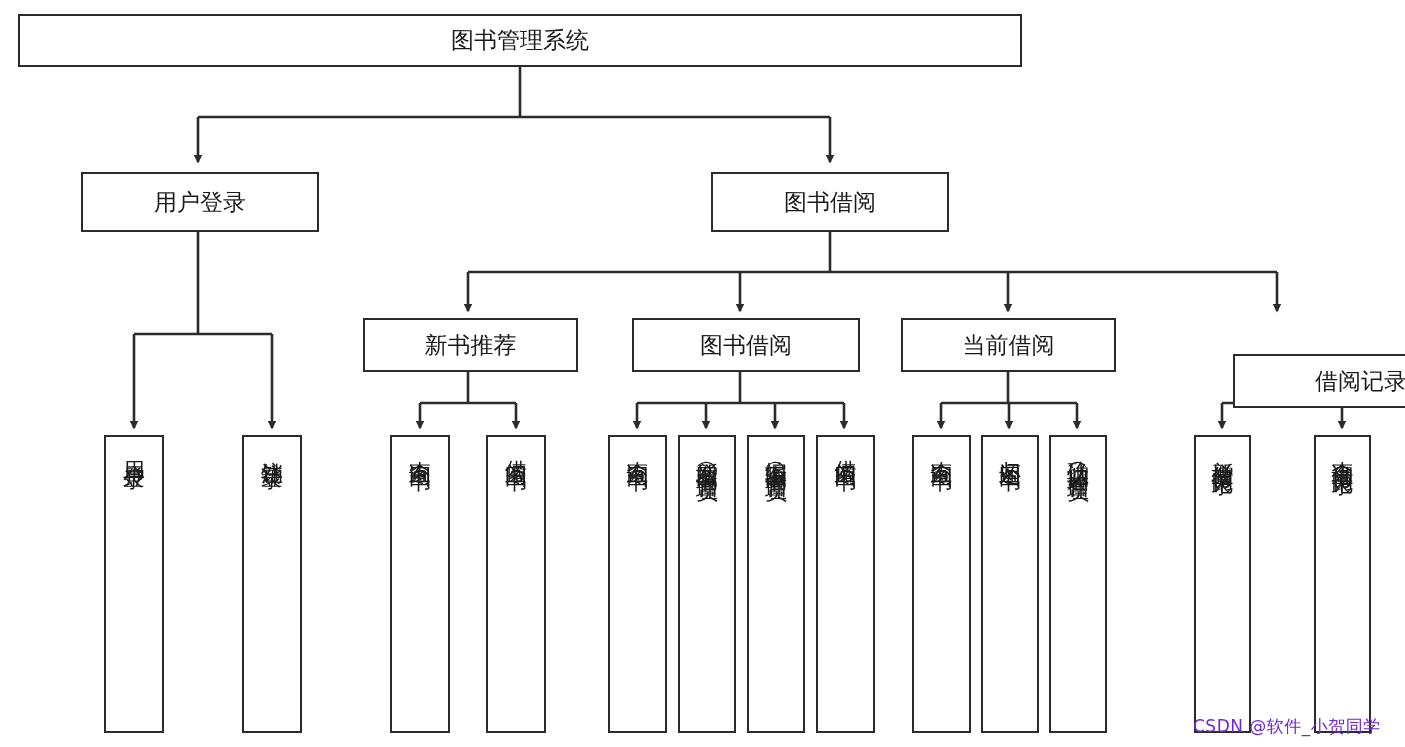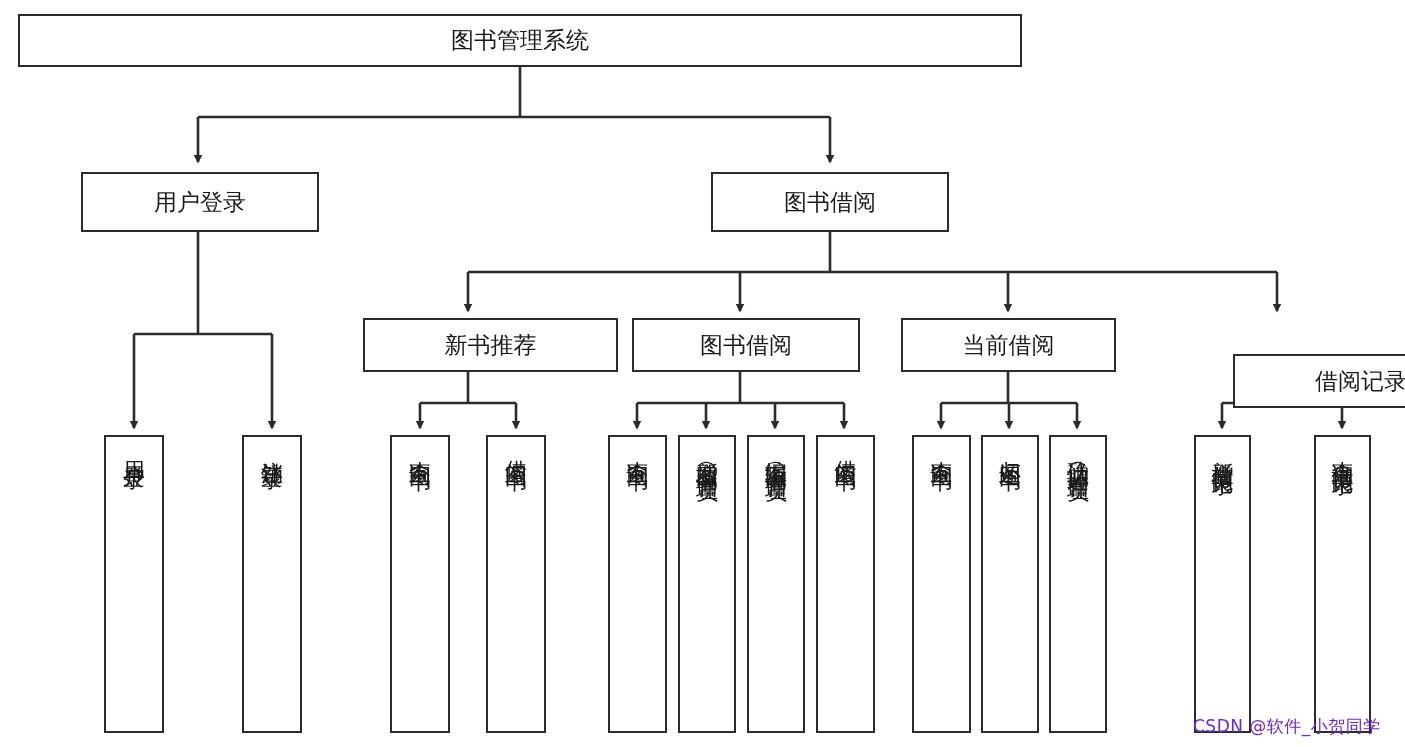--- a/index.html
+++ b/index.html
@@ -131,21 +131,21 @@
   </div>
 
   <div class="node horizontal" style="left:81px; top:172px; width:238px; height:60px;">
     <span class="node-label">用户登录</span>
   </div>
 
   <div class="node horizontal" style="left:711px; top:172px; width:238px; height:60px;">
     <span class="node-label">图书借阅</span>
   </div>
 
-  <div class="node horizontal" style="left:363px; top:318px; width:255px; height:54px;">
+  <div class="node horizontal" style="left:363px; top:318px; width:215px; height:54px;">
     <span class="node-label">新书推荐</span>
   </div>
 
   <div class="node horizontal" style="left:632px; top:318px; width:228px; height:54px;">
     <span class="node-label">图书借阅</span>
   </div>
 
   <div class="node horizontal" style="left:901px; top:318px; width:215px; height:54px;">
     <span class="node-label">当前借阅</span>
   </div>

